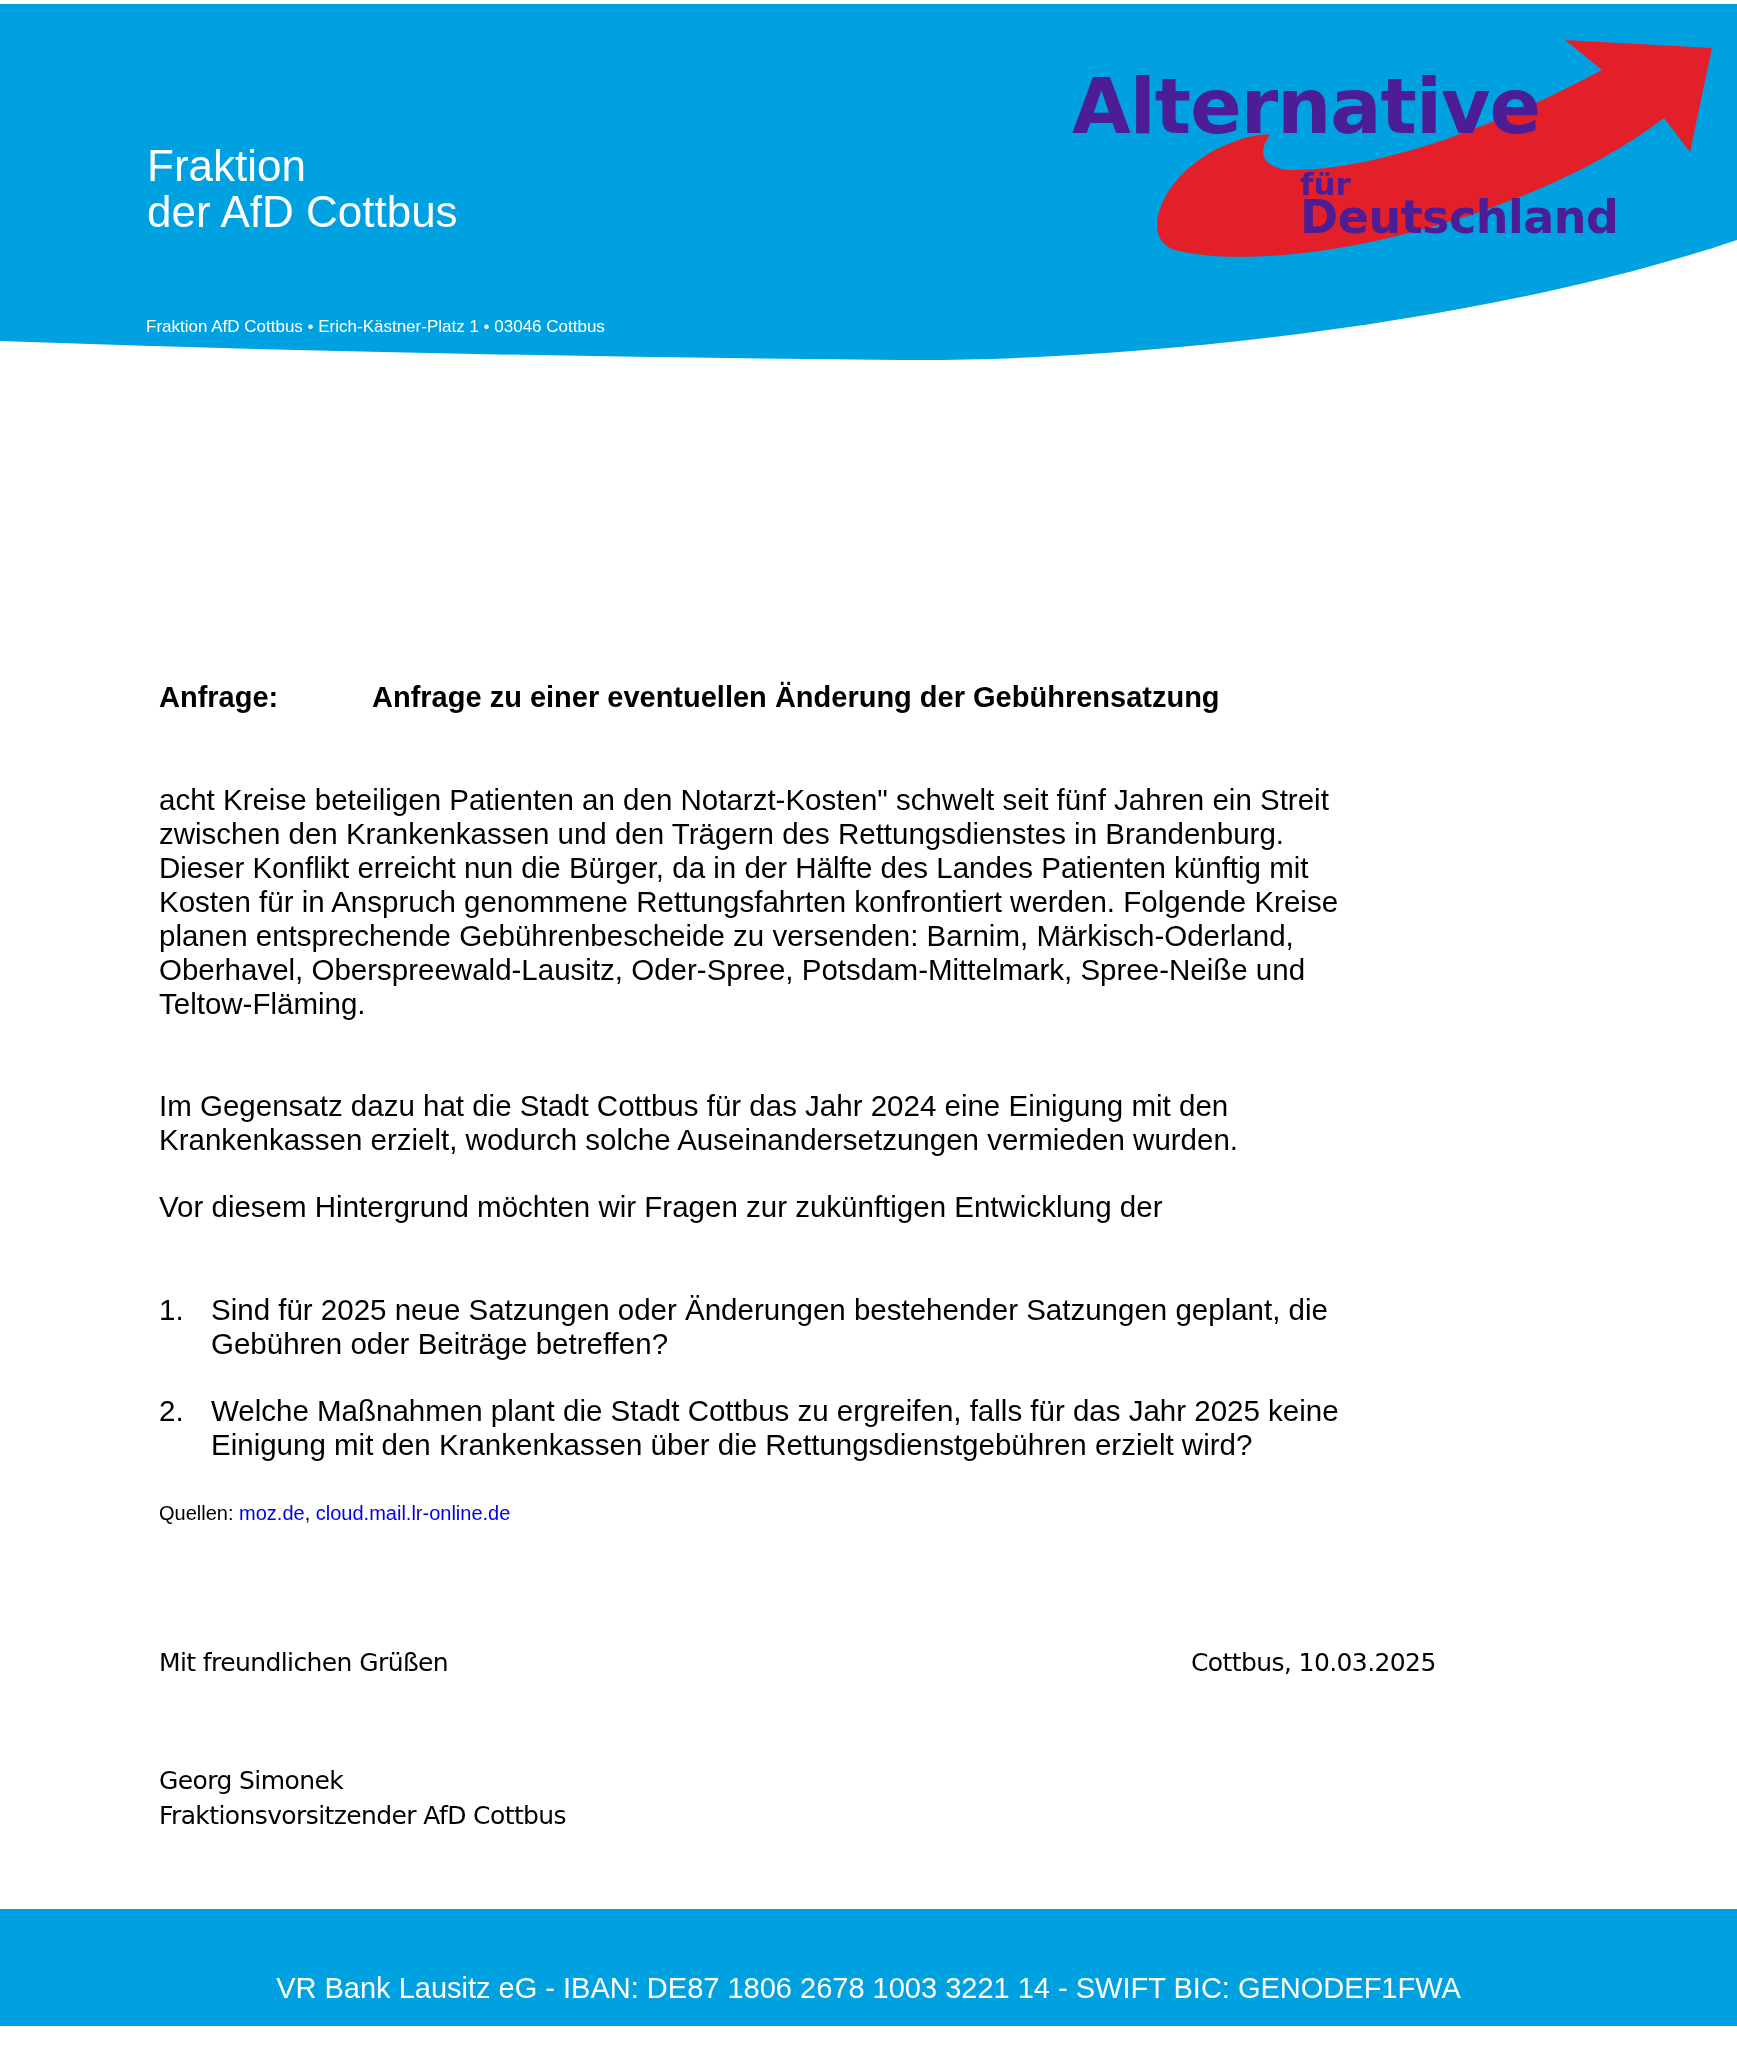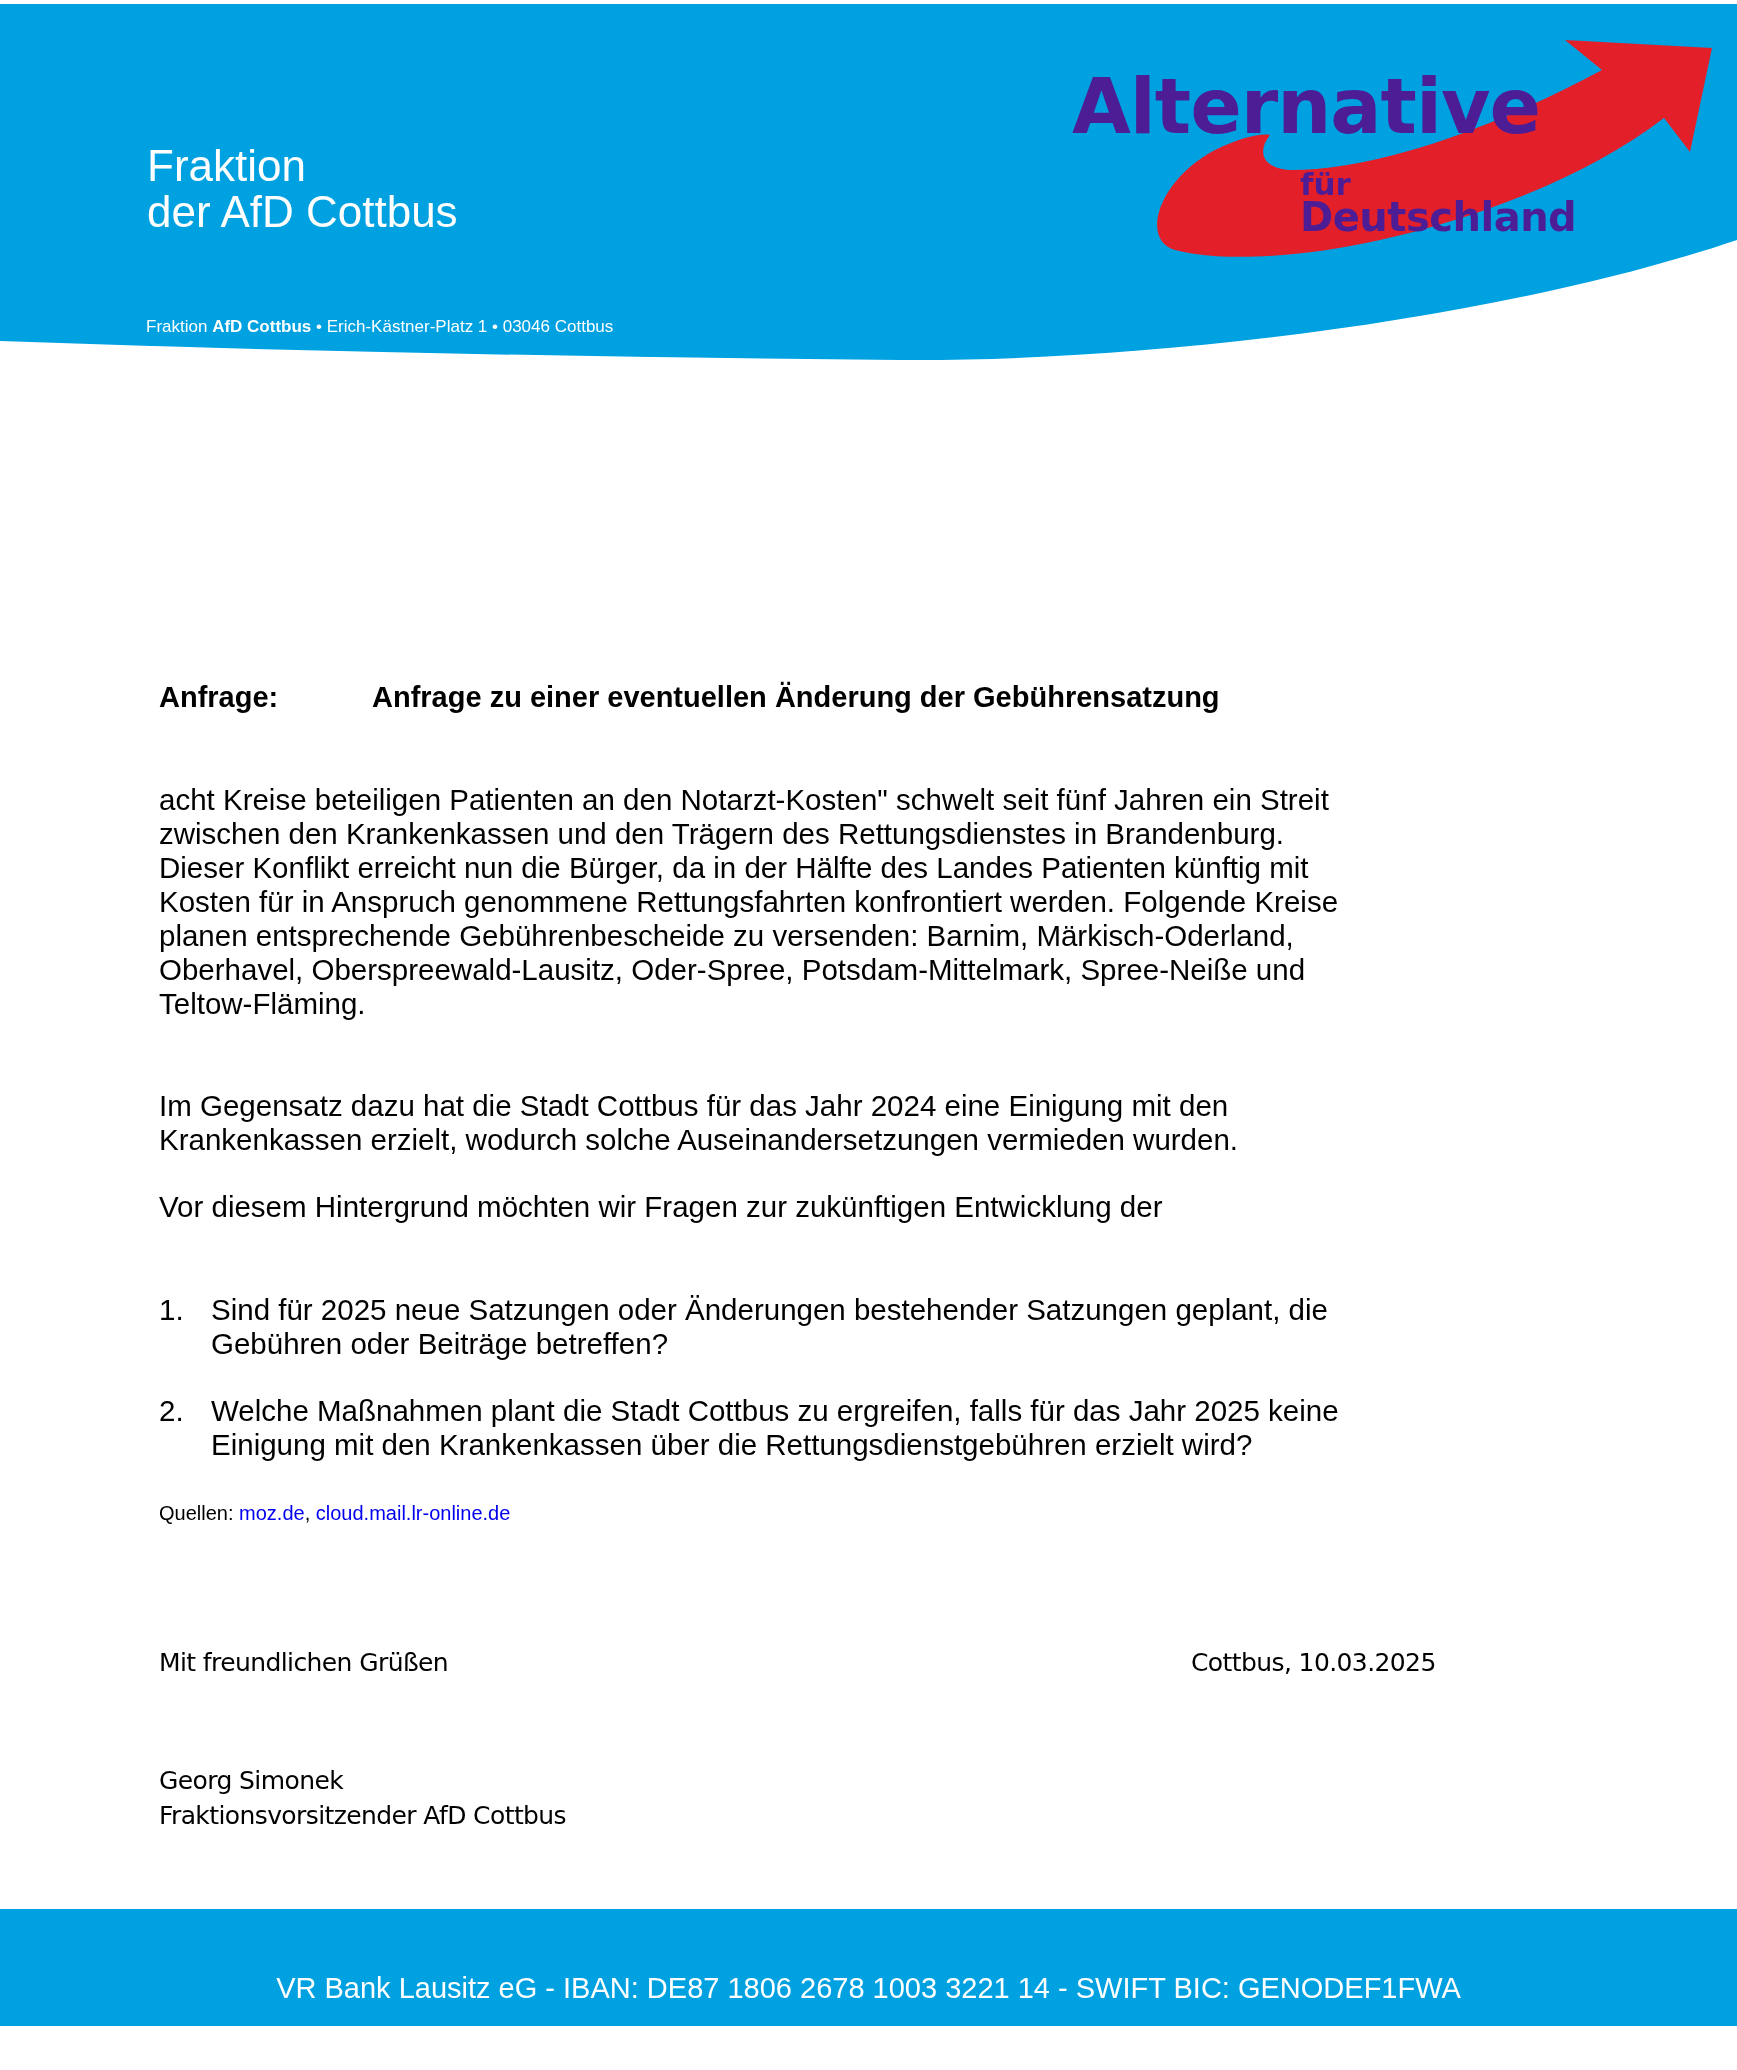--- a/index.html
+++ b/index.html
@@ -9,25 +9,25 @@
     }
     .header-svg { position: absolute; left: 0; top: 0; width: 1737px; height: 380px; }
     .abs { position: absolute; white-space: nowrap; }
     .hdr-title {
       left: 147px; top: 143px; color: #ffffff; font-size: 44px; line-height: 46px;
       font-family: "Liberation Sans", sans-serif;
     }
     .hdr-address {
       left: 146px; top: 317px; color: #ffffff; font-size: 17px; line-height: 20px;
     }
-    .hdr-address b { font-weight: bold; }
+    .hdr-address b { font-weight: normal; }
     .logo-text { position: absolute; color: #4c1d95; font-family: "DejaVu Sans", sans-serif; font-weight: bold; white-space: nowrap; }
     .logo-alt { left: 1072px; top: 62px; font-size: 76px; letter-spacing: -1px; line-height: 90px; }
     .logo-fuer { left: 1300px; top: 166px; font-size: 31px; line-height: 36px; }
-    .logo-de { left: 1300px; top: 190px; font-size: 40px; line-height: 54px; letter-spacing: -0.5px; text-align: center; }
+    .logo-de { left: 1300px; top: 190px; font-size: 46px; line-height: 54px; letter-spacing: -0.5px; text-align: center; }
 
     .heading { top: 680px; font-size: 29px; font-weight: bold; line-height: 34px; }
     .heading-label { left: 159px; }
     .heading-title { left: 372px; }
 
     .body-text { left: 159px; font-size: 29.5px; line-height: 34px; }
     .p1 { top: 783px; }
     .p2 { top: 1089px; }
     .p3 { top: 1190px; }
     .li { left: 159px; font-size: 29.5px; line-height: 34px; }

